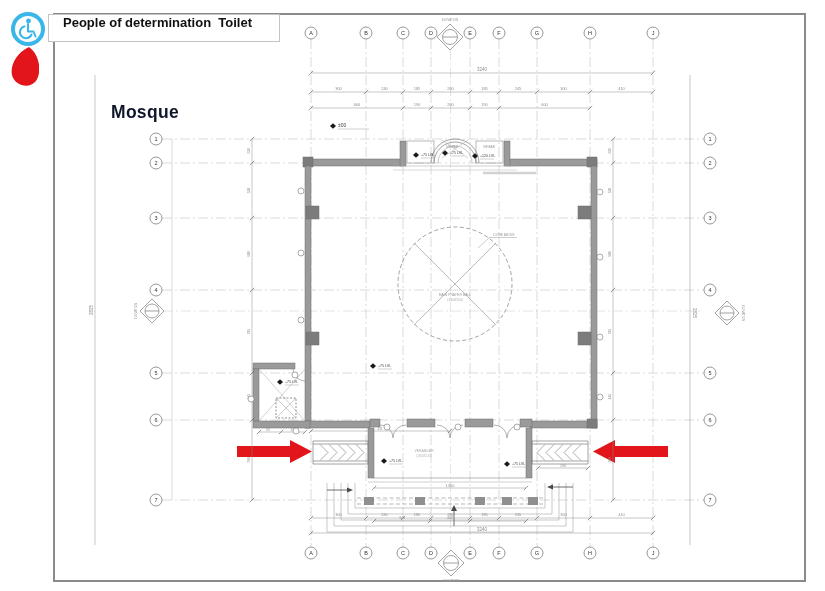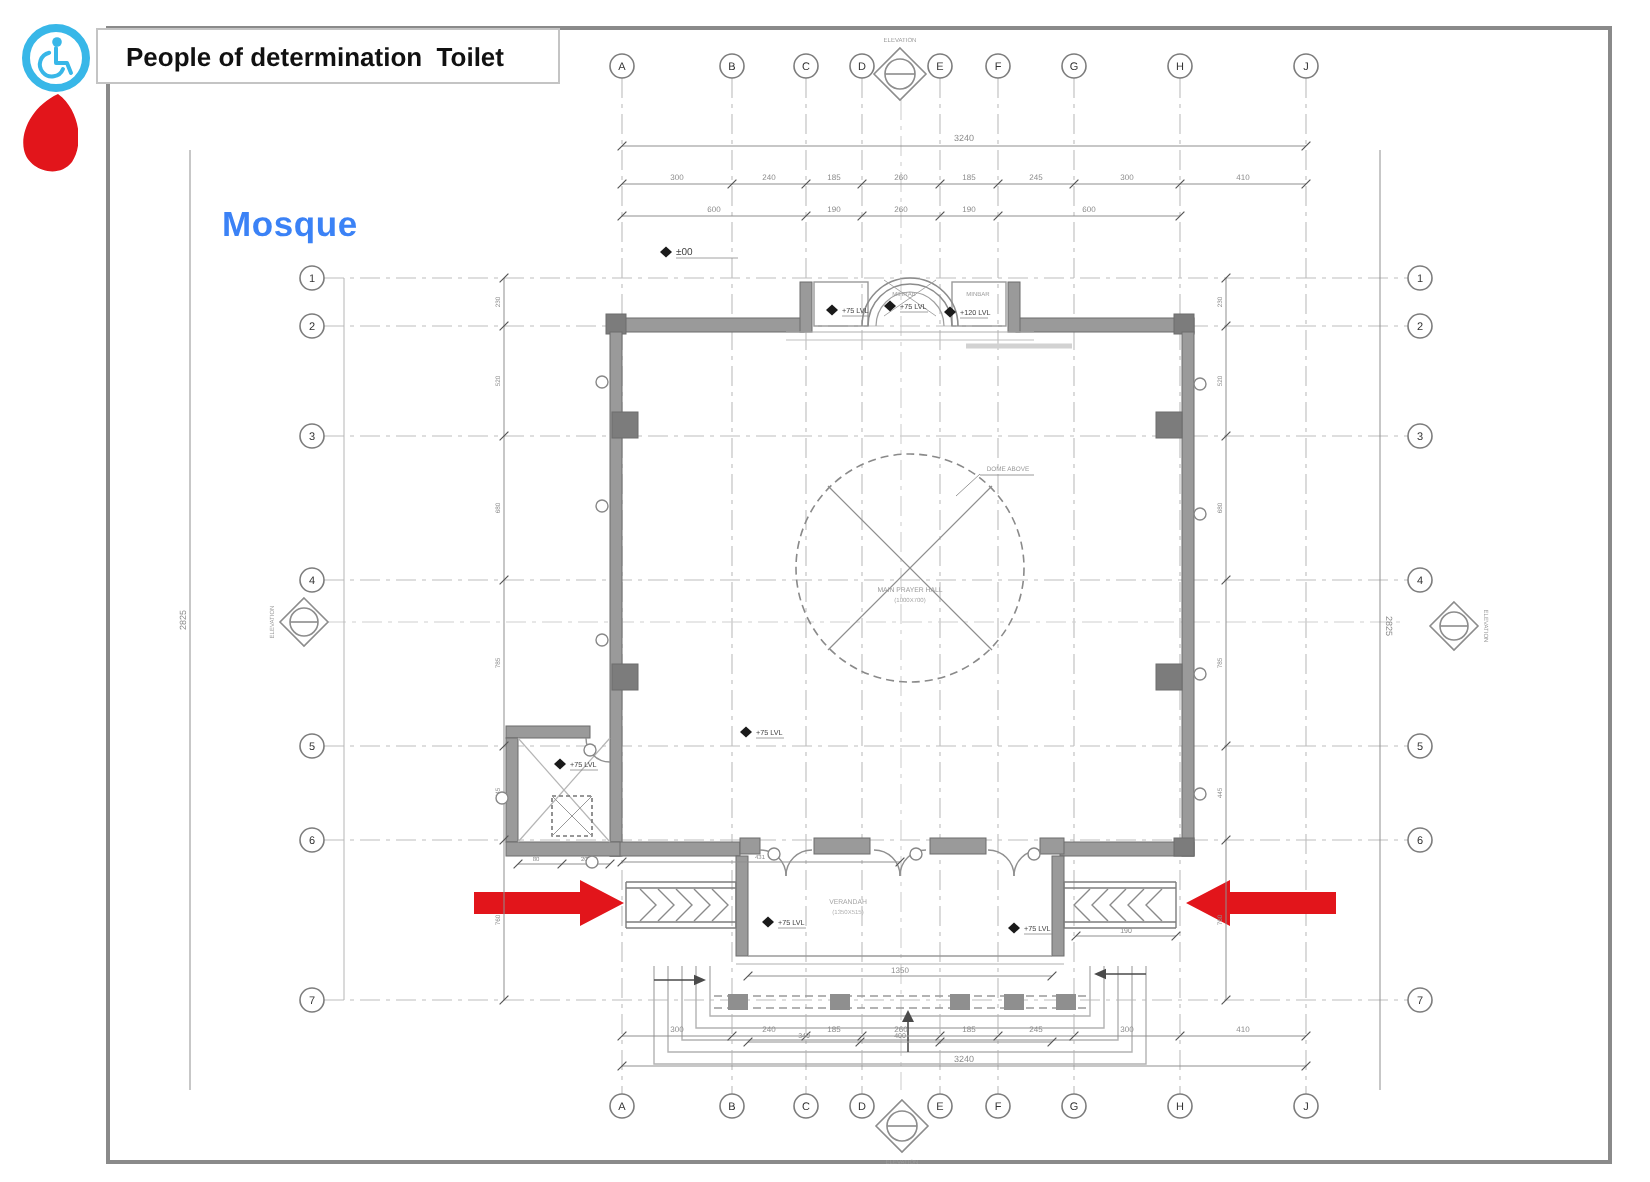--- a/index.html
+++ b/index.html
@@ -4,28 +4,28 @@
 <style>
   html,body{margin:0;padding:0;background:#fff}
   .canvas{position:relative;width:825px;height:591px;background:#fff;overflow:hidden;
           font-family:"Liberation Sans",sans-serif}
   .drawing-border{position:absolute;left:53px;top:13px;width:749px;height:565px;
           border:2px solid #8a8a8a}
   #plan{position:absolute;left:0;top:0}
   #plan text{font-family:"Liberation Sans",sans-serif}
   .legend-box{position:absolute;background:#fff;border:1px solid #c4c4c4;color:#111;
           font-weight:600;font-size:13px;white-space:pre-wrap;z-index:5}
-  .legend-box.l1{left:48px;top:14px;width:216px;height:26px;display:flex;align-items:center;
+  .legend-box.l1{left:48px;top:14px;width:216px;height:26px;display:flex;align-items:flex-start;
           padding-left:14px}
   .legend-box.l2{left:40px;top:42px;width:224px;height:50px;line-height:1.6;
           padding:5px 0 0 14px}
   .icon-wrap{position:absolute;z-index:6}
   .iw{left:10px;top:11px}
   .ib{left:9px;top:46px}
-  .title{position:absolute;left:111px;top:102px;font-size:17.5px;font-weight:bold;color:#3b82f6;
+  .title{position:absolute;left:111px;top:102px;font-size:17.5px;font-weight:bold;color:#0f172a;
           letter-spacing:.3px;z-index:4}
 </style>
 </head>
 <body>
 
 <div class="canvas">
 
   <div class="drawing-border"></div>
 
   <svg id="plan" width="825" height="591" viewBox="0 0 825 591">

